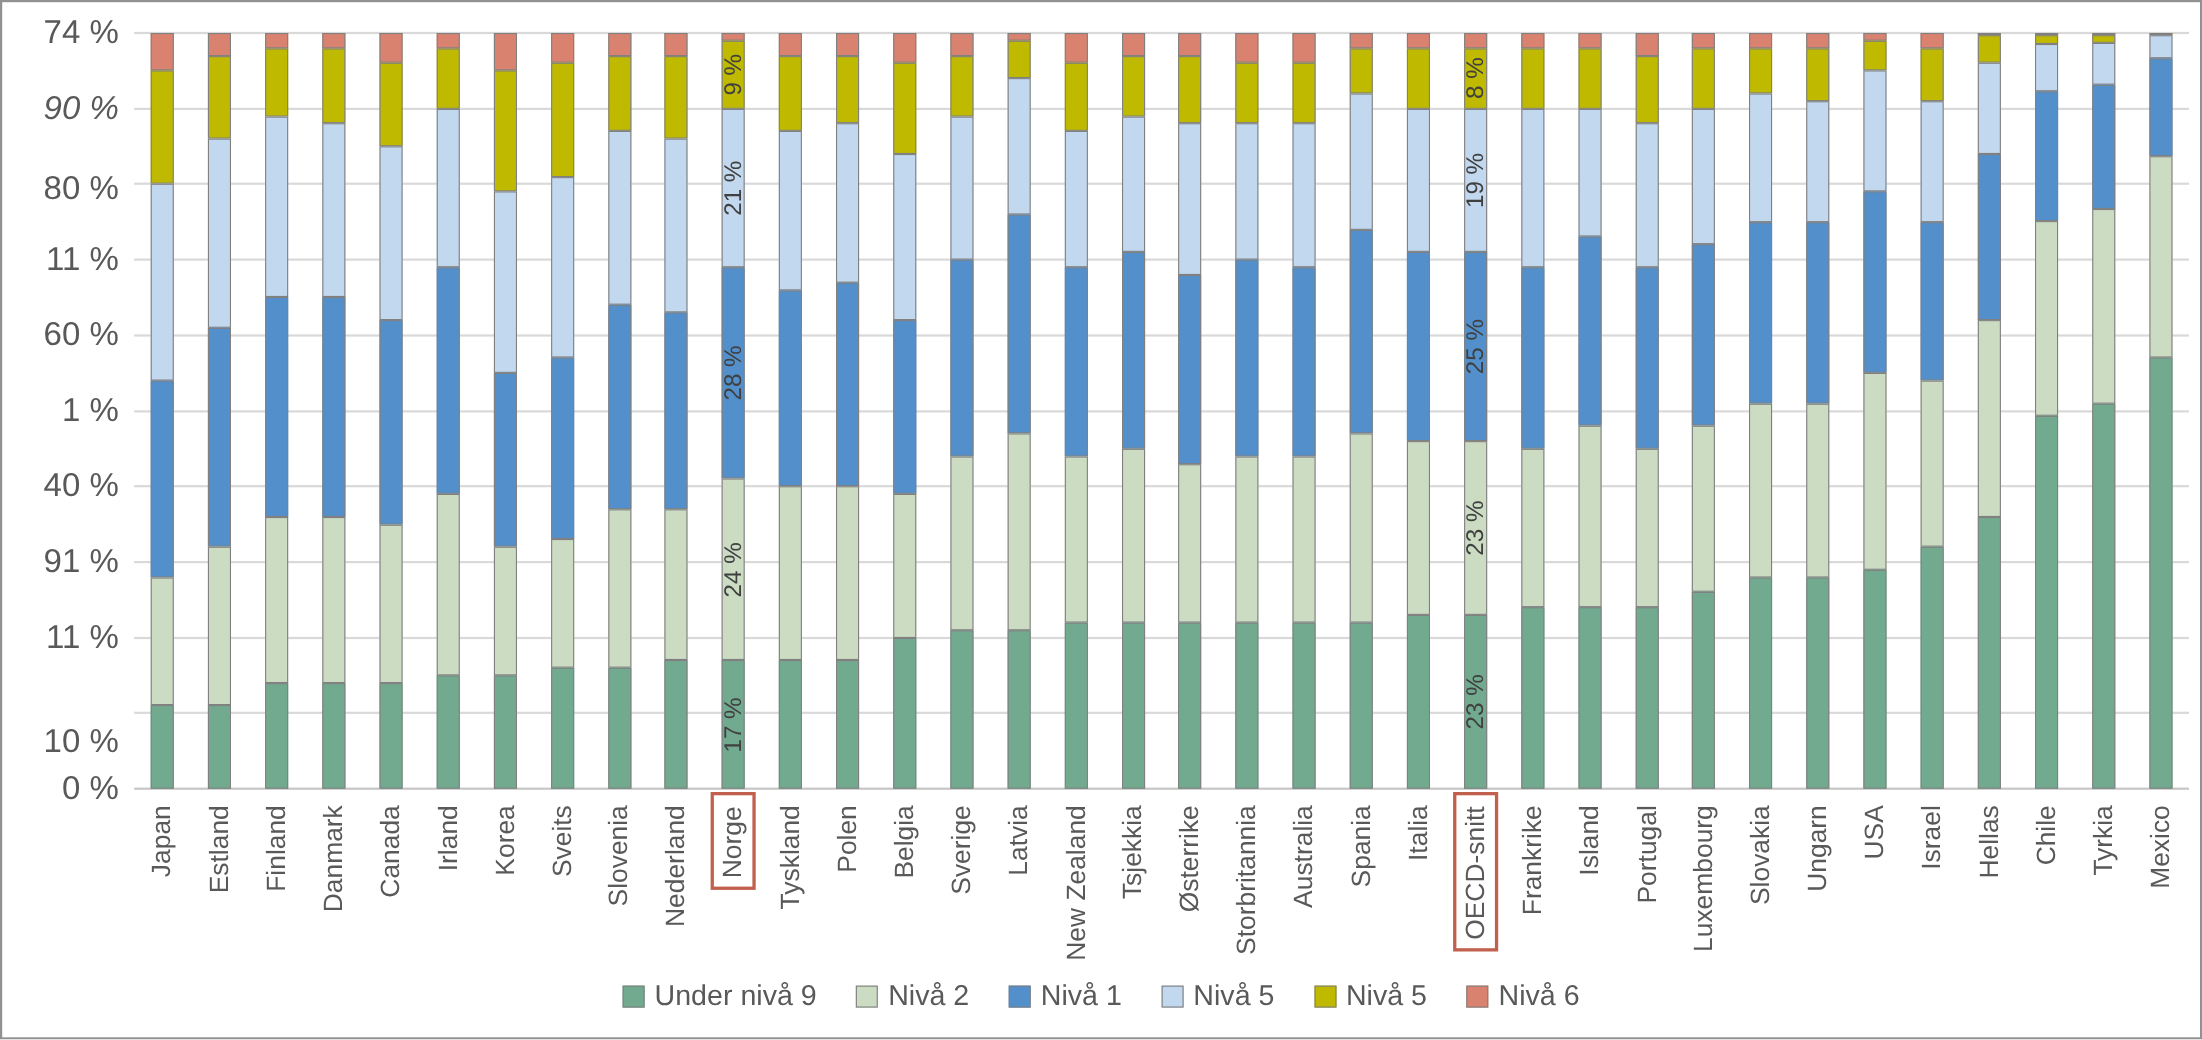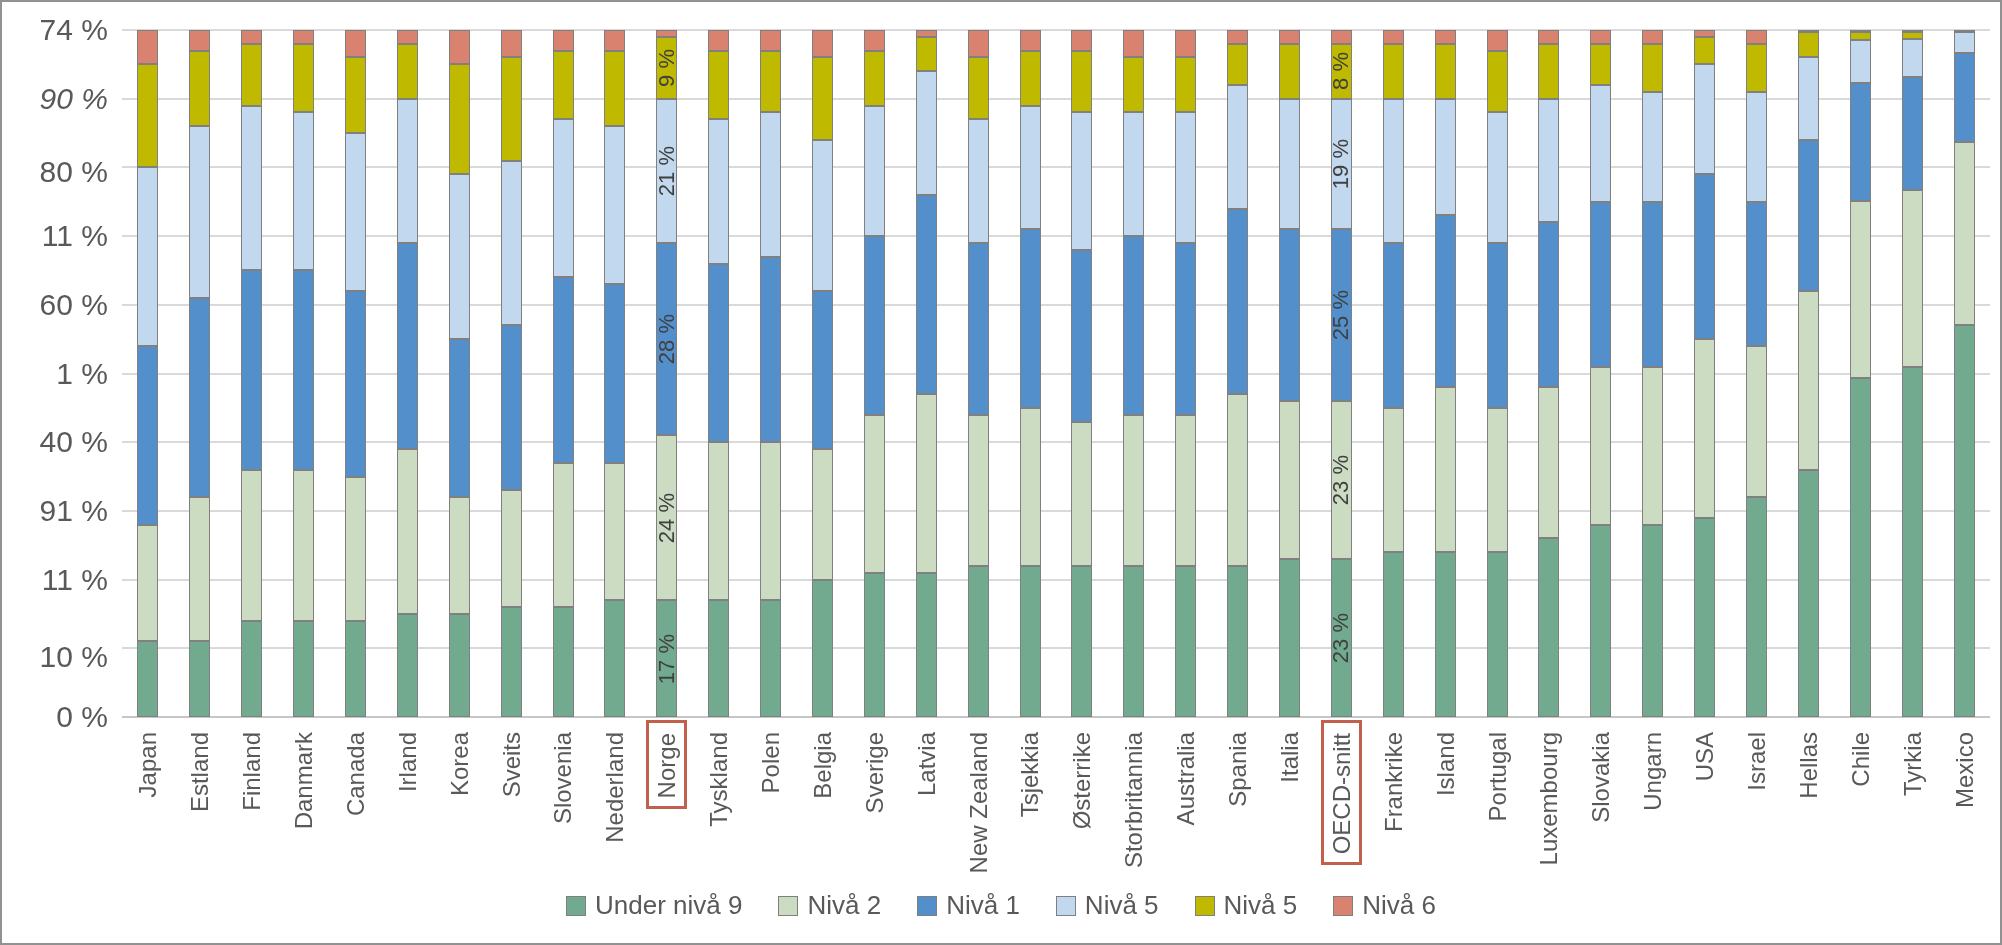--- a/index.html
+++ b/index.html
@@ -50,21 +50,21 @@
   <div id="yaxis">
       <div class="ytick" style="top: -15px;">74 %</div>
       <div class="ytick" style="top: 53.7px; font-style: italic;">90 %</div>
       <div class="ytick" style="top: 127px;">80 %</div>
       <div class="ytick" style="top: 191.1px;">11 %</div>
       <div class="ytick" style="top: 259.8px;">60 %</div>
       <div class="ytick" style="top: 328.5px;">1 %</div>
       <div class="ytick" style="top: 397.2px;">40 %</div>
       <div class="ytick" style="top: 465.9px;">91 %</div>
       <div class="ytick" style="top: 534.6px;">11 %</div>
-      <div class="ytick" style="top: 612px; text-align: right;">10 %</div>
+      <div class="ytick" style="top: 630px; text-align: right;">10 %</div>
       <div class="ytick" style="top: 672px;">0 %</div>
     </div>
   <div id="plot">
     <div id="grid">
         <div class="gridline" style="top: -1px;"></div>
         <div class="gridline" style="top: 67.7px;"></div>
         <div class="gridline" style="top: 136.4px;"></div>
         <div class="gridline" style="top: 205.1px;"></div>
         <div class="gridline" style="top: 273.8px;"></div>
         <div class="gridline" style="top: 342.5px;"></div>

